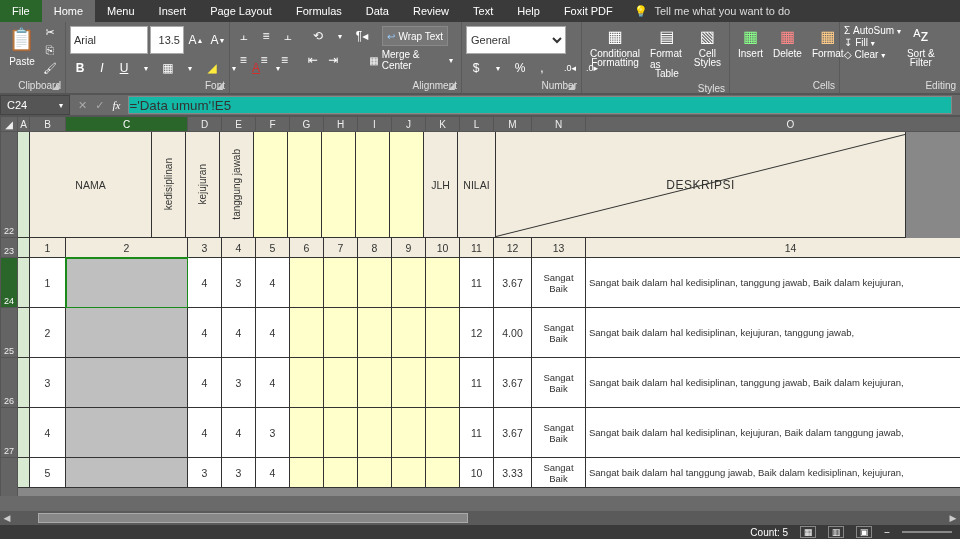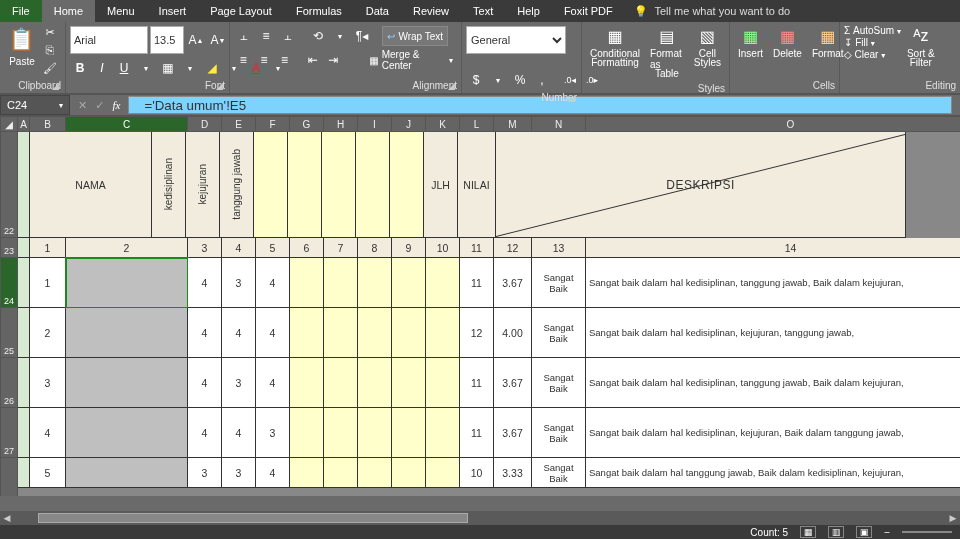--- a/index.html
+++ b/index.html
@@ -19,21 +19,21 @@
 .rb-btn.big .ic{width:28px;height:28px;font-size:22px}
 .mini{display:flex;flex-direction:column;gap:2px}
 .mini span{width:16px;height:16px;display:flex;align-items:center;justify-content:center;font-size:11px;cursor:pointer}
 select,input.font-sel{background:#fff;border:1px solid #aaa;color:#333;font-size:11px;height:28px}
 .row{display:flex;gap:2px;align-items:center}
 .toggle{width:20px;height:20px;display:flex;align-items:center;justify-content:center;cursor:pointer;font-size:12px}
 .namebox-bar{background:#6a6a6a;height:22px;display:flex;align-items:center;border-top:1px solid #555;border-bottom:1px solid #555}
 .namebox{width:70px;height:20px;background:#555;border:1px solid #444;color:#fff;padding:0 6px;font-size:11px;display:flex;align-items:center;justify-content:space-between}
 .fx-area{flex:1;display:flex;align-items:center;gap:8px;padding:0 8px;color:#fff}
 .fx-area .fx{font-style:italic;font-family:serif}
-.formula-input{flex:1;background:#7dd3fc;border:1px solid #888;height:18px;padding:0 15px;color:#333}
+.formula-input{flex:1;background:#14b8a6;border:1px solid #888;height:18px;padding:0 0;color:#333}
 .sheet-area{background:#888;height:380px;overflow:hidden;position:relative}
 .grid{position:absolute;left:0;top:0}
 .colhdrs{display:flex;background:#646464;color:#eee;font-size:10px}
 .ch{border:1px solid #555;border-left:none;text-align:center;height:16px;line-height:15px}
 .rowhdrs{position:absolute;left:0;top:16px}
 .rh{width:18px;border:1px solid #555;border-top:none;background:#646464;color:#eee;font-size:9px;display:flex;align-items:flex-end;justify-content:center;padding-bottom:1px}
 .cells{position:absolute;left:18px;top:16px}
 .datarow{display:flex}
 .cell{border:1px solid #333;border-left:none;border-top:none;background:#fff;display:flex;align-items:center;justify-content:center;font-size:10.5px;overflow:hidden;font-family:Arial}
 .hdr-cell{background:#f1ecdd;font-family:Arial}
@@ -89,21 +89,21 @@
     <div class="group-label">
         <span>Clipboard</span>
         <span class="dlg">◢</span>
       </div>
   </div>
 
   <div class="group" style="width:164px">
     <div class="group-body" style="flex-direction:column;gap:4px;padding-top:2px">
       <div class="row">
         <input class="font-sel" style="width: 78px; padding: 0px 3px;" value="Arial">
-        <input class="font-sel" style="width: 34px; padding: 4px 3px;" value="13.5">
+        <input class="font-sel" style="width: 34px; padding: 4px 3px; text-align: right;" value="13.5">
         <span class="toggle">A<sup style="font-size:7px">▲</sup></span>
         <span class="toggle">A<sup style="font-size:7px">▼</sup></span>
       </div>
       <div class="row">
         <span class="toggle" style="font-weight:bold">B</span>
         <span class="toggle" style="font-style:italic">I</span>
         <span class="toggle" style="text-decoration:underline">U</span>
         <span class="toggle" style="font-size:8px">▾</span>
         <span class="toggle">▦</span>
         <span class="toggle" style="font-size:8px">▾</span>
@@ -150,21 +150,21 @@
         </span>
       </div>
     </div>
     <div class="group-label">
         <span>Alignment</span>
         <span class="dlg">◢</span>
       </div>
   </div>
 
   <div class="group" style="width:120px">
-    <div class="group-body" style="flex-direction:column;gap:16px;padding-top:2px">
+    <div class="group-body" style="flex-direction:column;gap:4px;padding-top:2px">
       <div class="row">
         <select style="width:100px"><option>General</option></select>
       </div>
       <div class="row">
         <span class="toggle">$</span>
         <span class="toggle" style="font-size:8px">▾</span>
         <span class="toggle">%</span>
         <span class="toggle">,</span>
         <span style="width:4px"></span>
         <span class="toggle" style="font-size:9px">.0◂</span>

